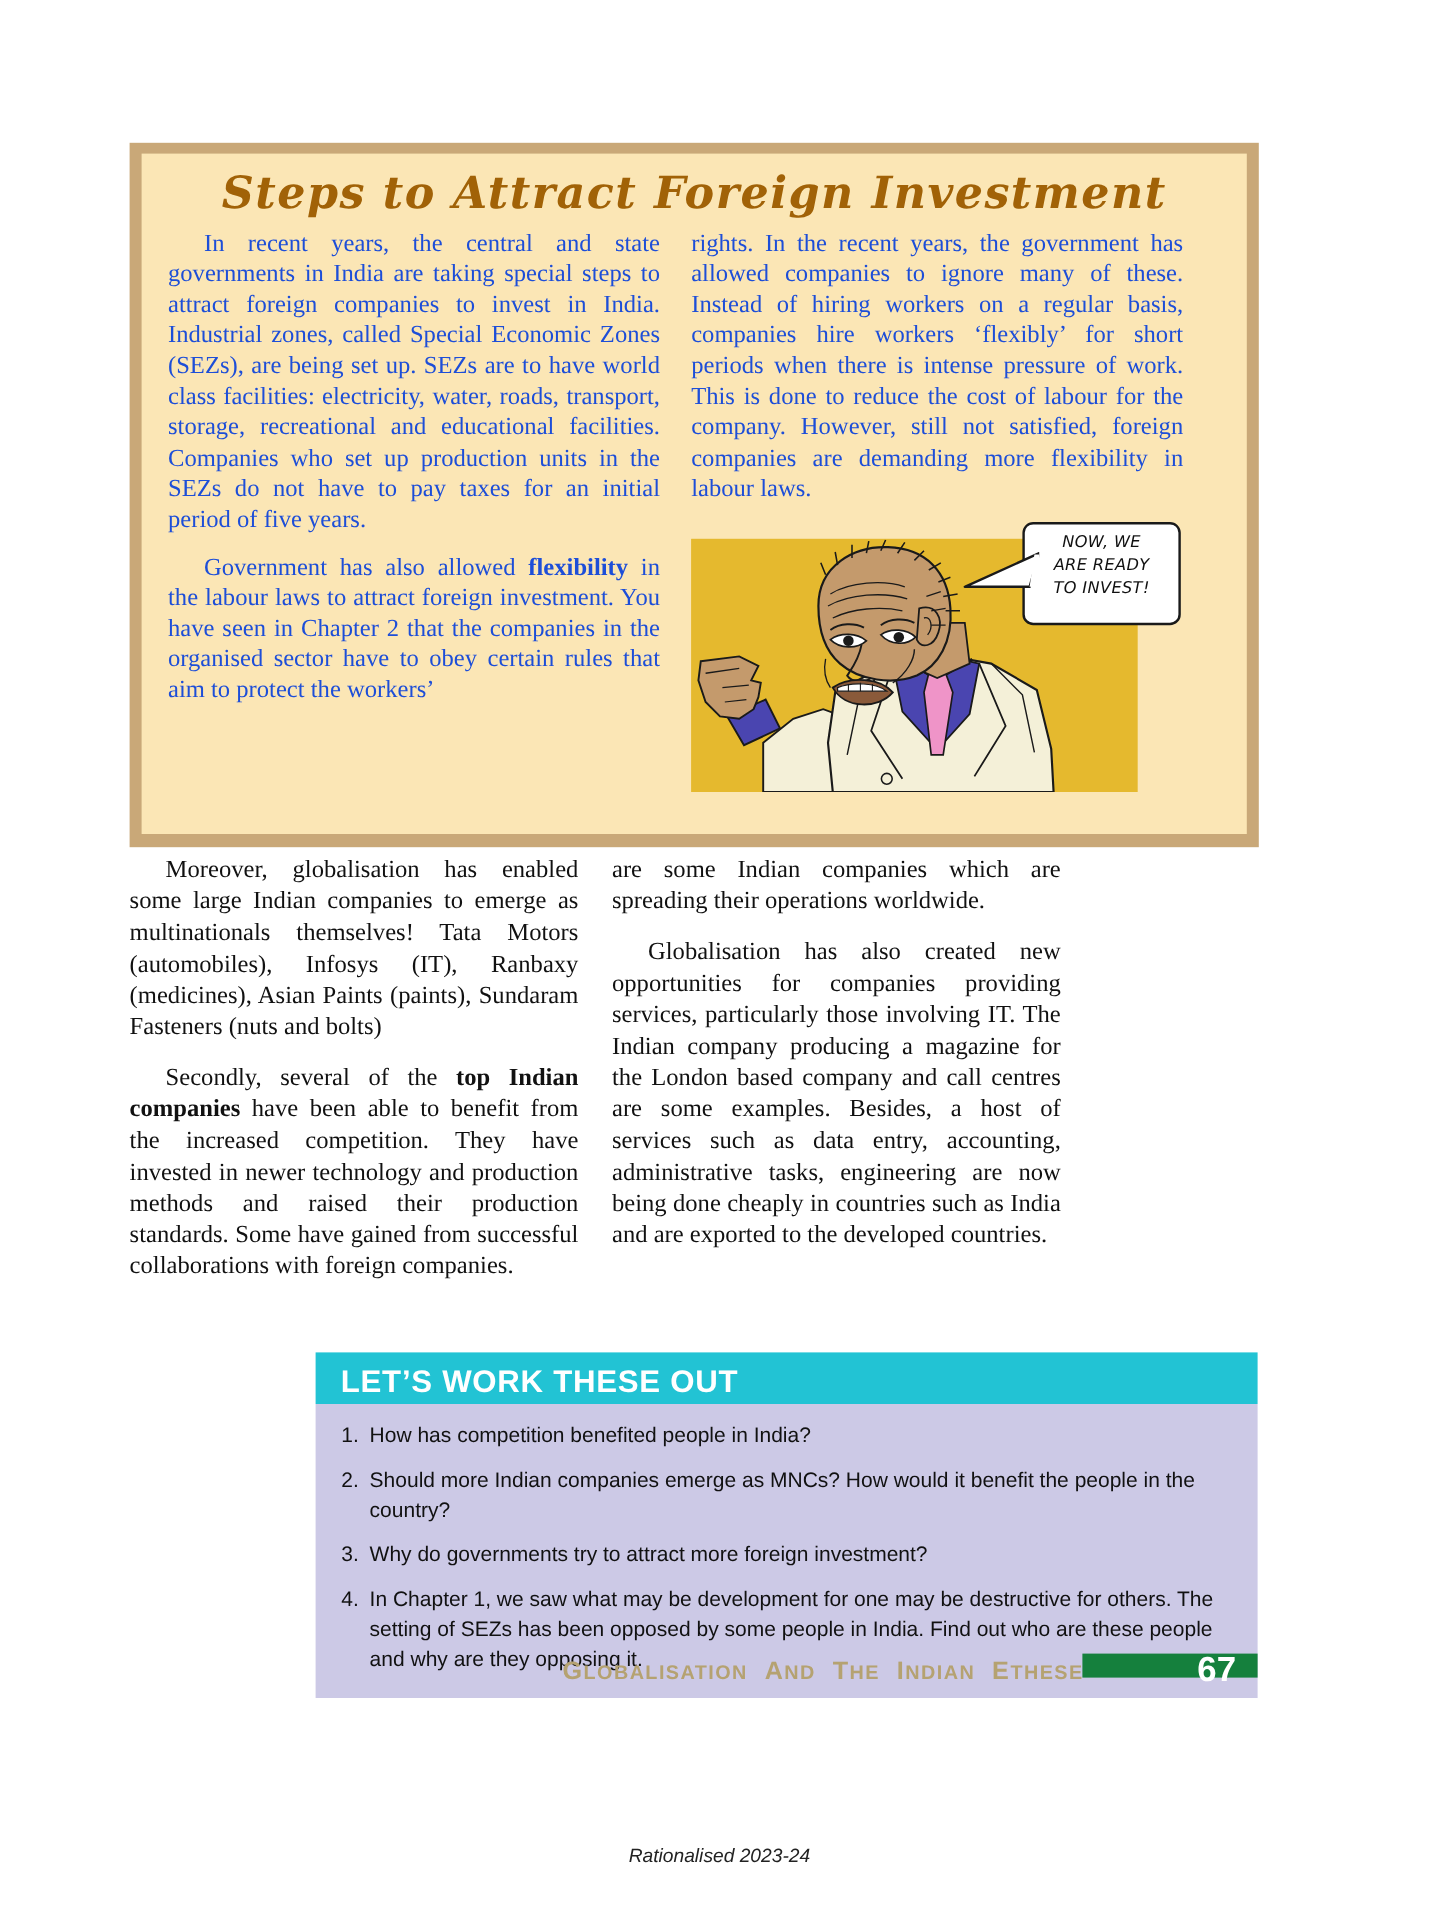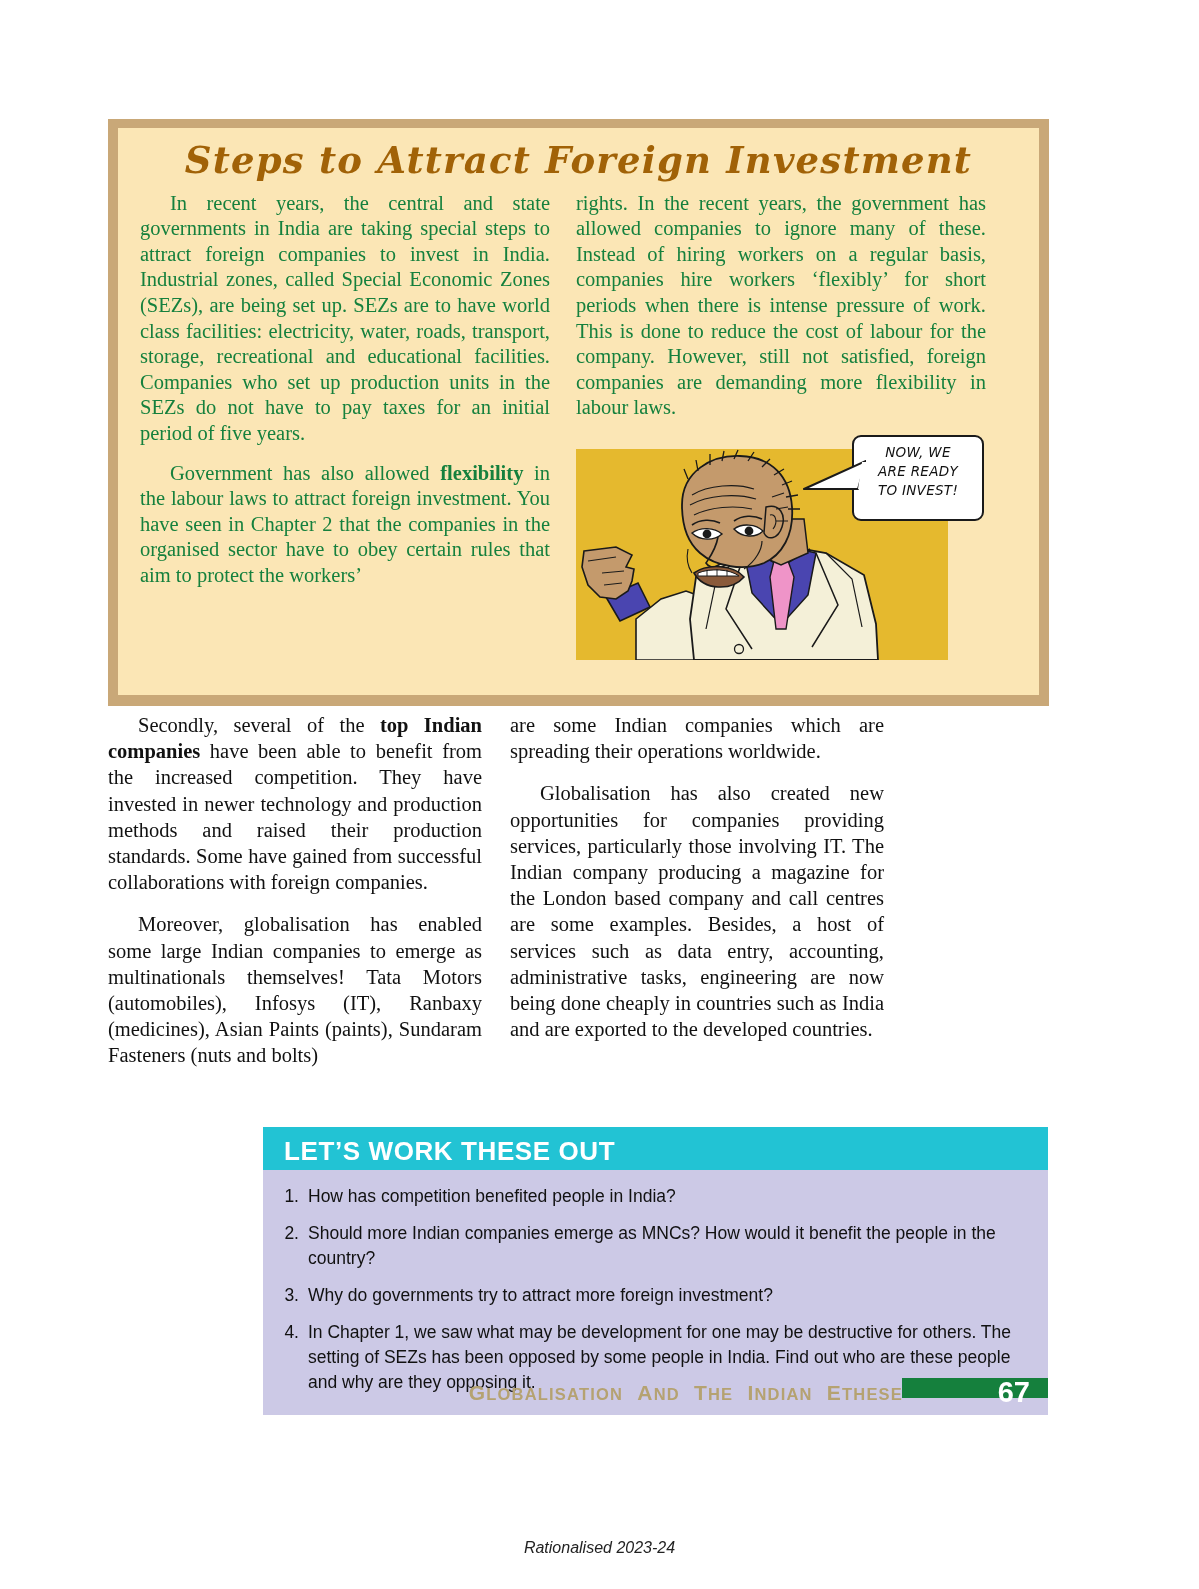--- a/index.html
+++ b/index.html
@@ -56,21 +56,21 @@
     width: 410px;
     position: relative;
   }
   .fcol p {
     margin: 0 0 14px 0;
     font-family: "Liberation Serif", serif;
     font-size: 20.5px;
     line-height: 25.6px;
     text-align: justify;
     text-indent: 30px;
-    color: #15803d;
+    color: #1d4ed8;
   }
   .fcol p.noindent { text-indent: 0; }
   .fcol p b { font-weight: bold; }
 
   
   .cartoon {
     position: relative;
     width: 408px;
     height: 225px;
     margin-top: 4px;
@@ -320,22 +320,22 @@
           </div>
         </div>
 
       </div>
     </div>
   </div>
 </div>
 
 <div class="body-cols">
   <div class="bcol">
+    <p>Moreover, globalisation has enabled some large Indian companies to emerge as multinationals themselves! Tata Motors (automobiles), Infosys (IT), Ranbaxy (medicines), Asian Paints (paints), Sundaram Fasteners (nuts and bolts)</p>
     <p><span>Secondly, several of the </span><b>top Indian companies</b><span> have been able to benefit from the increased competition. They have invested in newer technology and production methods and raised their production standards. Some have gained from successful collaborations with foreign companies.</span></p>
-    <p>Moreover, globalisation has enabled some large Indian companies to emerge as multinationals themselves! Tata Motors (automobiles), Infosys (IT), Ranbaxy (medicines), Asian Paints (paints), Sundaram Fasteners (nuts and bolts)</p>
   </div>
 
   <div class="bcol">
     <p class="noindent">are some Indian companies which are spreading their operations worldwide.</p>
     <p>Globalisation has also created new opportunities for companies providing services, particularly those involving IT. The Indian company producing a magazine for the London based company and call centres are some examples.  Besides, a host of services such as data entry, accounting, administrative tasks, engineering are now being done cheaply in countries such as India and are exported to the developed countries.</p>
   </div>
 </div>
 
 <div class="lwto">
   <div class="lwto-head">LET’S WORK THESE OUT</div>

